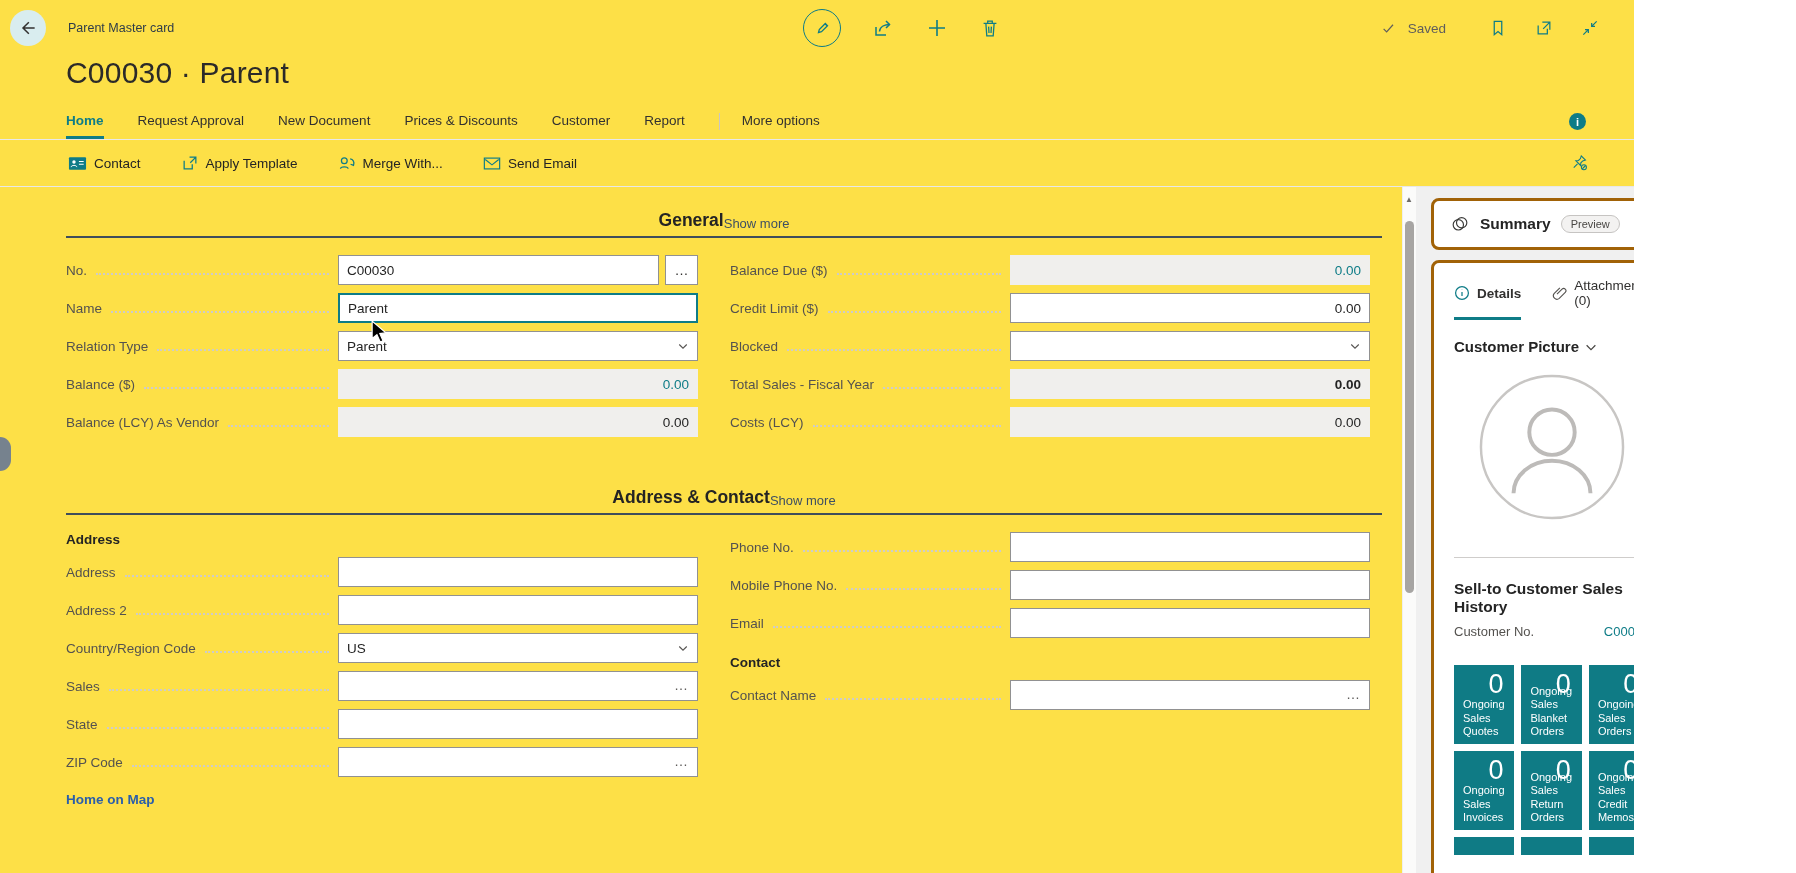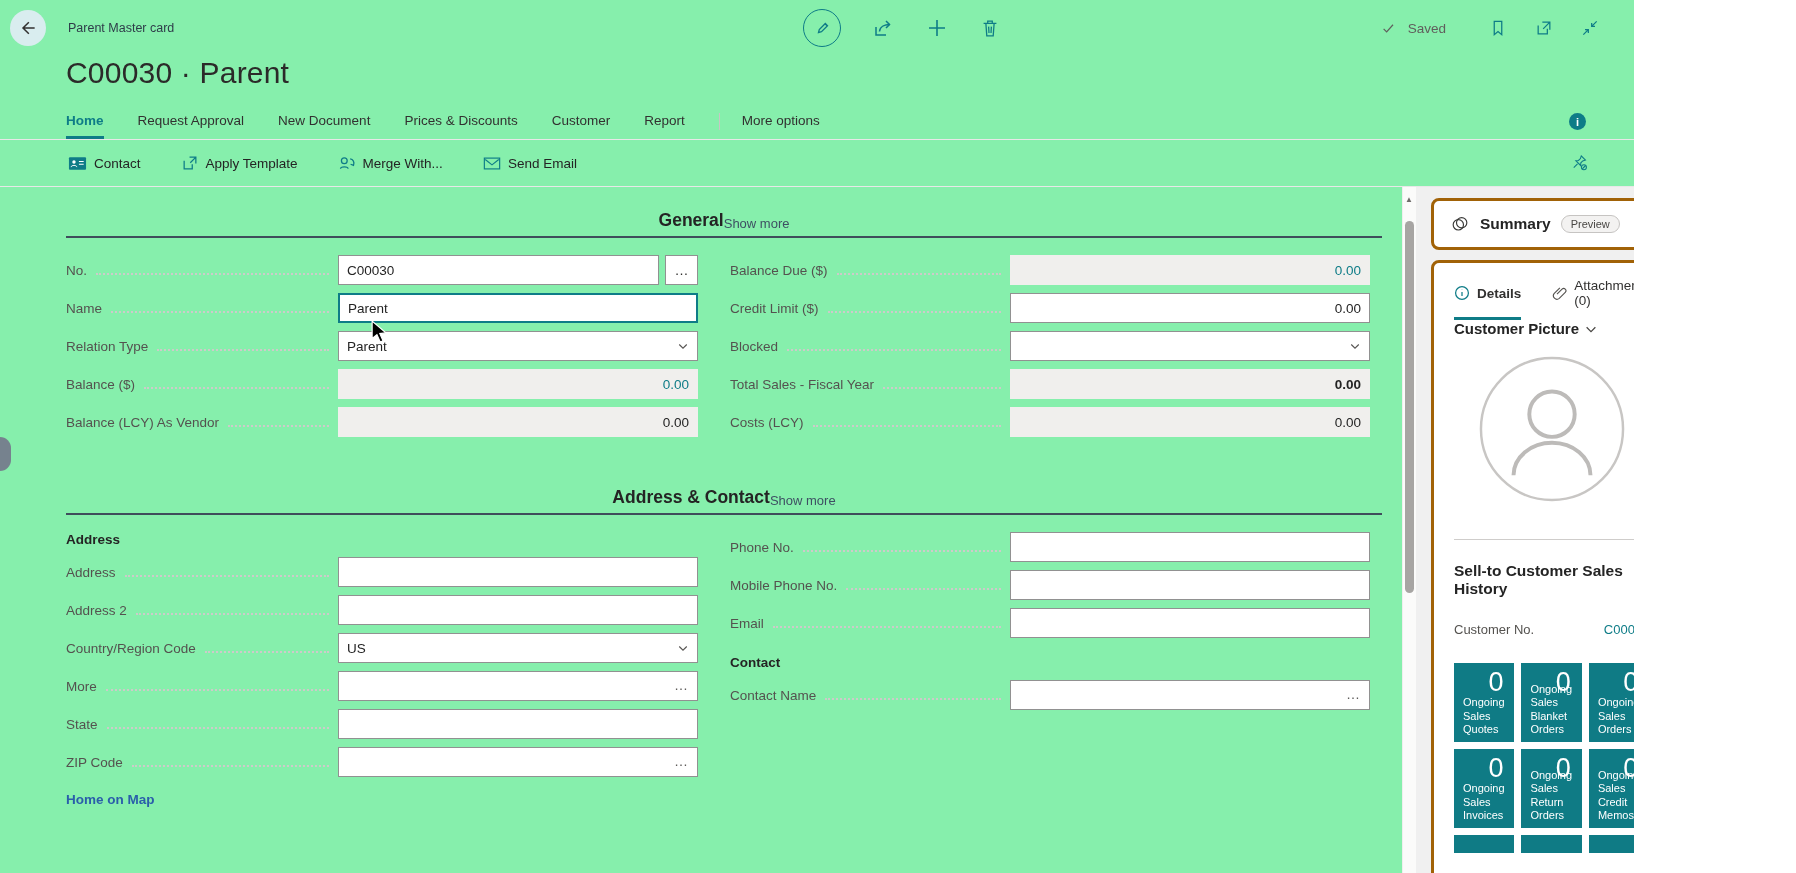--- a/index.html
+++ b/index.html
@@ -1,16 +1,16 @@
 <!DOCTYPE html>
 <html><head>
 <meta charset="utf-8">
 <style>
   html,body{margin:0;padding:0;background:#fff;}
-  .page{position:relative;width:1634px;height:873px;overflow:hidden;background:#86efac;
+  .page{position:relative;width:1634px;height:873px;overflow:hidden;background:#fde047;
         font-family:"Liberation Sans","DejaVu Sans",sans-serif;color:#242424;}
   svg{display:block}
 
   
   .topbar{height:56px;position:relative;display:flex;align-items:center;padding-left:10px;box-sizing:border-box;}
   .back-btn{width:36px;height:36px;border-radius:50%;background:#d9edef;display:flex;align-items:center;justify-content:center;flex:none;cursor:pointer;}
   .page-caption{margin-left:22px;font-size:12.5px;color:#2e3c49;}
   .topbar-center{position:absolute;left:803px;top:9px;display:flex;align-items:center;gap:30px;}
   .edit-circle{width:38px;height:38px;border:1.5px solid #0E7C87;border-radius:50%;display:flex;align-items:center;justify-content:center;box-sizing:border-box;}
   .icon-btn{cursor:pointer;display:flex;align-items:center;justify-content:center;}
@@ -78,26 +78,26 @@
   .card-summary{height:52px;display:flex;align-items:center;gap:10px;padding:0 16px;}
   .card-summary .s-title{font-size:15.5px;font-weight:700;color:#242424;}
   .pill{font-size:11px;color:#494744;background:#f3f2f1;border:1px solid #c6c4c2;border-radius:10px;padding:2px 9px;}
   .card-summary .chev-right{margin-left:auto;cursor:pointer;}
   .card-detail{margin-top:10px;height:625px;position:relative;overflow:hidden;}
   .s-tabs{display:flex;gap:30px;padding:15px 20px 0 20px;}
   .s-tab{display:flex;align-items:center;gap:7px;font-size:13.5px;color:#323130;padding-bottom:9px;
          border-bottom:3px solid transparent;cursor:pointer;}
   .s-tab.active{font-weight:700;border-bottom-color:#0E7C87;}
   .card-body{padding:0 20px;}
-  .cp-row{display:flex;align-items:center;font-size:15px;font-weight:700;color:#242424;}
+  .cp-row{margin-top:18px;display:flex;align-items:center;font-size:15px;font-weight:700;color:#242424;}
   .cp-row .chev{margin-left:5px;cursor:pointer;}
   .avatar-wrap{display:flex;justify-content:center;margin-top:18px;}
   .body-hr{margin-top:36px;border-top:1px solid #cfcdcb;}
   .hist-title{margin-top:22px;font-size:15.5px;font-weight:700;color:#242424;}
-  .custno-row{margin-top:24px;display:flex;justify-content:space-between;align-items:center;}
+  .custno-row{margin-top:8px;display:flex;justify-content:space-between;align-items:center;}
   .custno-label{font-size:13px;color:#54524f;}
   .custno-value{font-size:13px;color:#0E7C87;cursor:pointer;}
   .tiles{margin-top:26px;display:grid;grid-template-columns:repeat(3,1fr);gap:7px;}
   .tile{position:relative;height:79px;background:#0F7B85;color:#fff;cursor:pointer;}
   .tile-num{position:absolute;top:4px;right:11px;font-size:27px;font-weight:300;}
   .tile-label{position:absolute;left:9px;right:3px;bottom:6px;font-size:11px;line-height:1.2;}
   .tile-sliver-row{margin-top:7px;display:grid;grid-template-columns:repeat(3,1fr);gap:7px;}
   .tile-sliver-row .tile-partial{height:18px;background:#0F7B85;cursor:pointer;}
   .side-scroll-track{position:absolute;right:5px;top:50px;bottom:0;width:9px;background:#f4f4f3;}
   .side-scroll-arrow{position:absolute;right:6px;top:52px;font-size:8px;color:#6e6c6a;}
@@ -402,21 +402,21 @@
                       <span>US</span>
                       <span>
                         <svg width="12" height="12" viewBox="0 0 16 16" fill="none" stroke="#575553" stroke-width="1.5">
                           <path d="M3 6l5 5 5-5"></path>
                         </svg>
                       </span>
                     </div>
                   </div>
                 </div>
                 <div class="field-row">
-                  <span class="f-label">More</span>
+                  <span class="f-label">Sales</span>
                   <span class="dots"></span>
                   <div class="ctl">
                     <input class="txt" style="padding-right: 26px;">
                     <span class="assist-in">…</span>
                   </div>
                 </div>
                 <div class="field-row">
                   <span class="f-label">State</span>
                   <span class="dots"></span>
                   <div class="ctl">

